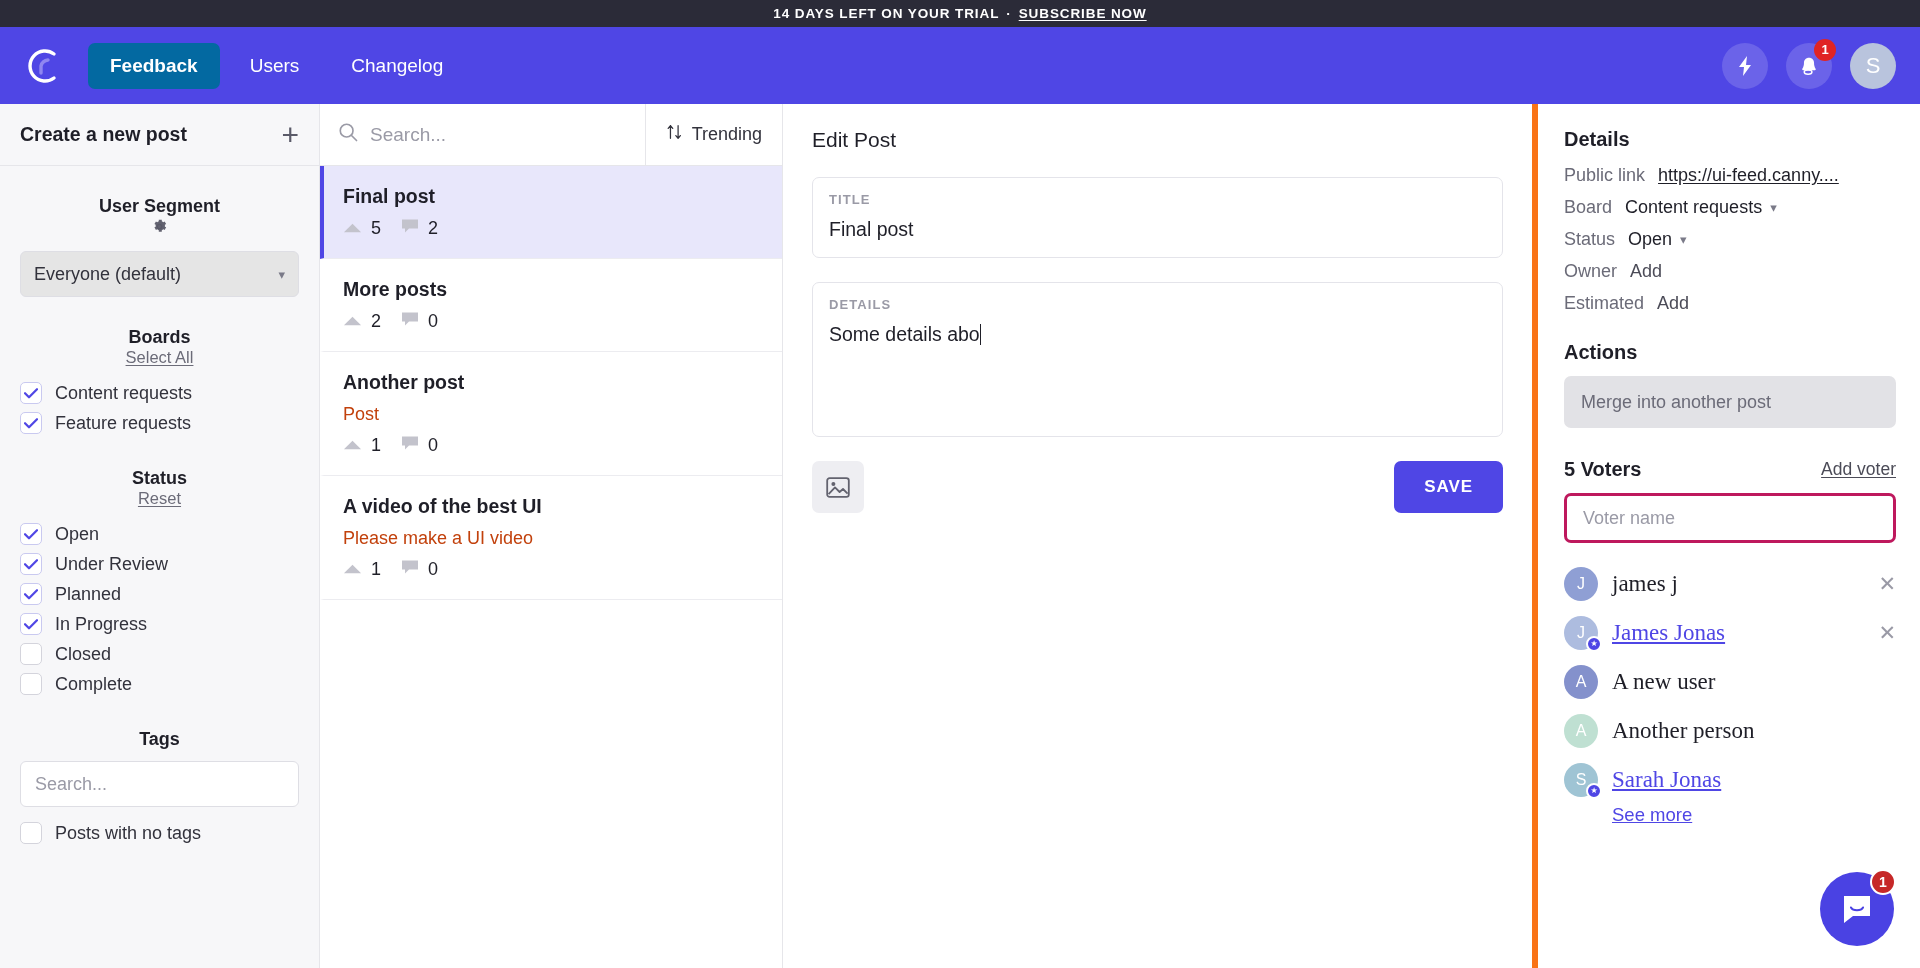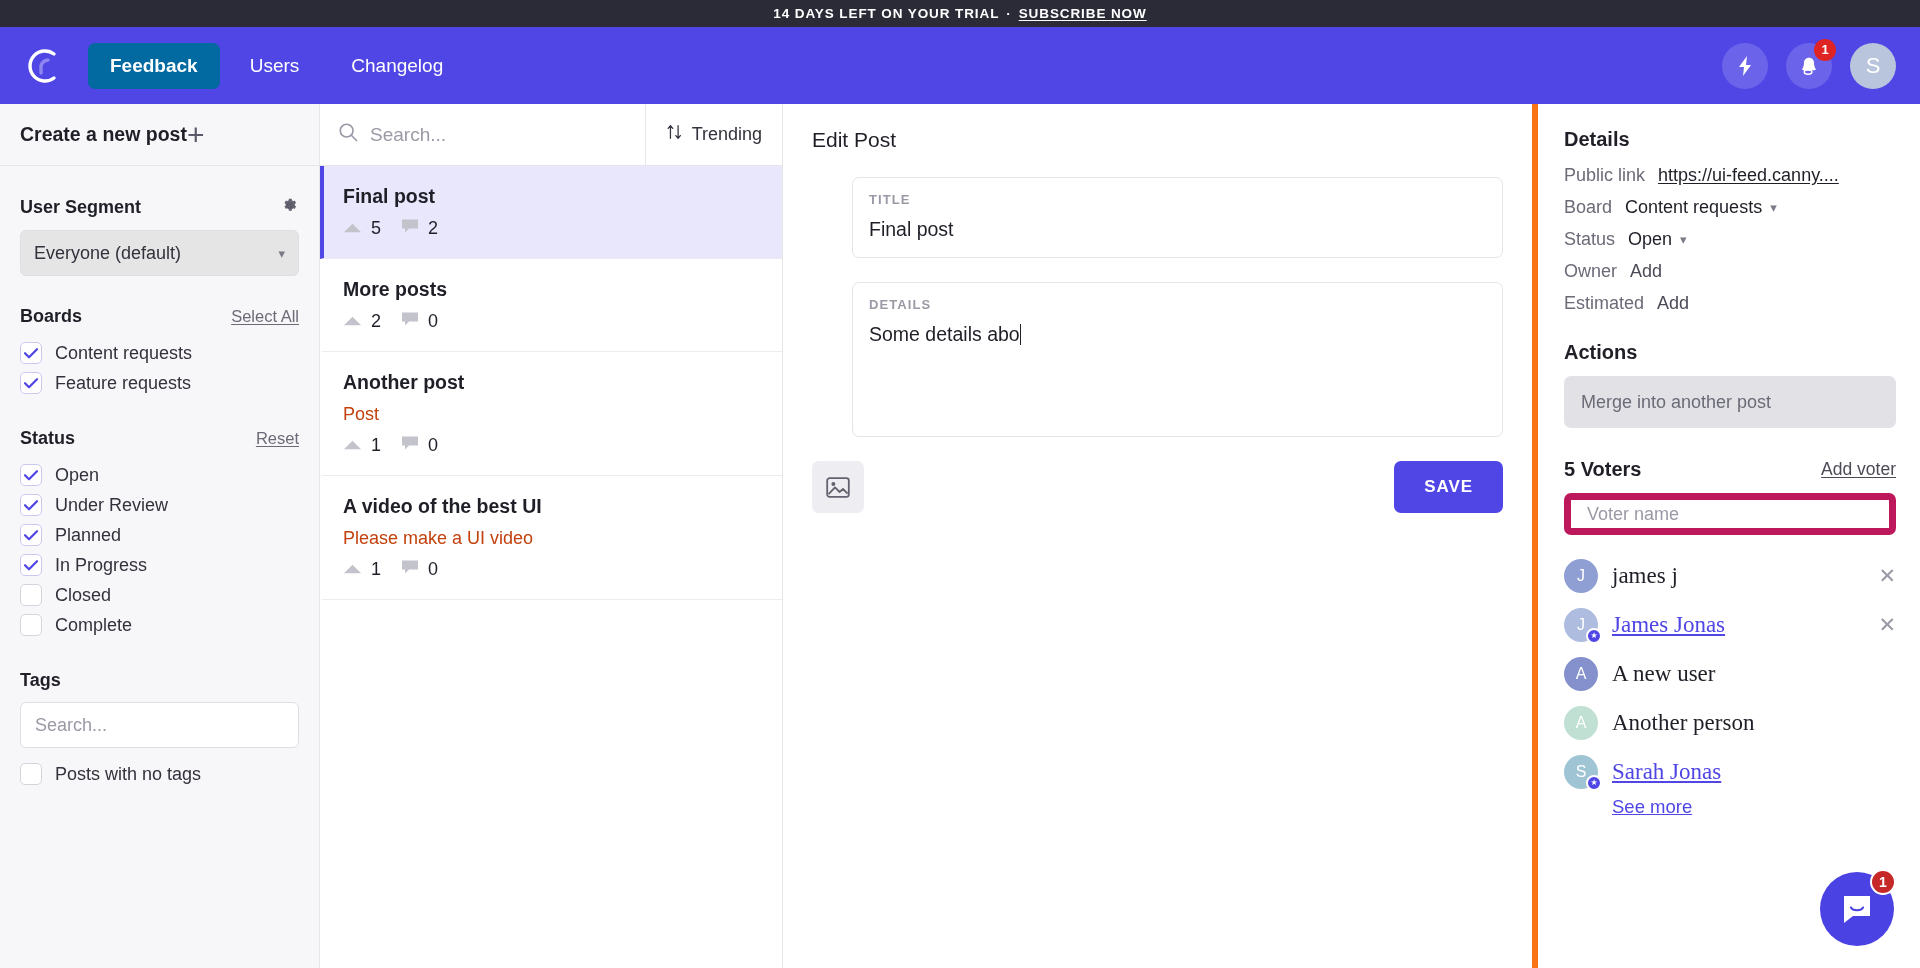--- a/index.html
+++ b/index.html
@@ -91,31 +91,31 @@
   
   .sidebar {
     width: 320px;
     background: #f7f7f9;
     border-right: 1px solid #e6e6ea;
     flex-shrink: 0;
     overflow: hidden;
   }
   .create-post-row {
     height: 62px;
-    display: flex; align-items: center; 
+    display: flex; align-items: center; justify-content: space-between;
     padding: 16px 20px;
     border-bottom: 1px solid #e6e6ea;
   }
   .create-post-row .label { font-size: 19.5px; font-weight: bold; color: #1f1f28; }
   .plus-icon { color: #5a5a68; font-size: 30px; line-height: 1; font-weight: 300; }
 
   .sb-section { padding: 0 20px; }
   .sb-head {
     display: flex; align-items: center; justify-content: space-between;
-    margin-top: 30px; margin-bottom: 11px;
+    margin-top: 30px; margin-bottom: 11px; flex-direction: column;
   }
   .sb-title { font-size: 18px; font-weight: bold; color: #1f1f28; }
   .sb-action {
     font-size: 16.5px; color: #6b6b78;
     text-decoration: underline; text-underline-offset: 2px;
   }
   .gear-icon { color: #5a5a68; }
 
   .select-box {
     height: 46px;
@@ -202,21 +202,20 @@
     border-right: 6px solid #f97316;
     padding: 24px 29px 0 29px;
     overflow: hidden;
   }
   .editor-title { font-size: 21px; color: #1f1f28; margin-bottom: 25px; }
   .field-box {
     border: 1px solid #e4e4ea;
     border-radius: 7px;
     padding: 14px 16px 16px 16px;
     margin-bottom: 24px;
-    margin-left: 40px;
   }
   .field-box.details-box { min-height: 155px; }
   .field-label {
     font-size: 13px; letter-spacing: 1.1px;
     color: #9a9aa6; font-weight: bold;
     text-transform: uppercase;
     margin-bottom: 11px;
   }
   .field-value { font-size: 19.5px; color: #1f1f28; }
   .caret {
@@ -276,22 +275,22 @@
   .voters-head {
     display: flex; align-items: center; justify-content: space-between;
     margin: 30px 0 12px;
   }
   .voters-count { font-size: 20px; font-weight: bold; color: #1f1f28; }
   .add-voter {
     font-size: 17.5px; color: #4b4b57;
     text-decoration: underline; text-underline-offset: 2px;
   }
   .voter-input {
-    height: 42px;
-    border: 7px solid #be185d;
+    height: 50px;
+    border: 3px solid #be185d;
     border-radius: 7px;
     display: flex; align-items: center;
     padding: 0 16px;
     font-size: 18px; color: #9a9aa6;
     margin-bottom: 16px;
   }
   .voter-row {
     display: flex; align-items: center; gap: 14px;
     height: 49px;
   }

